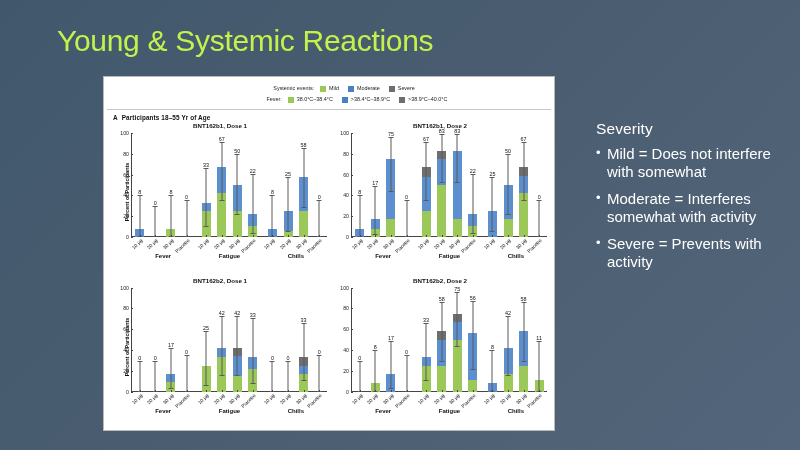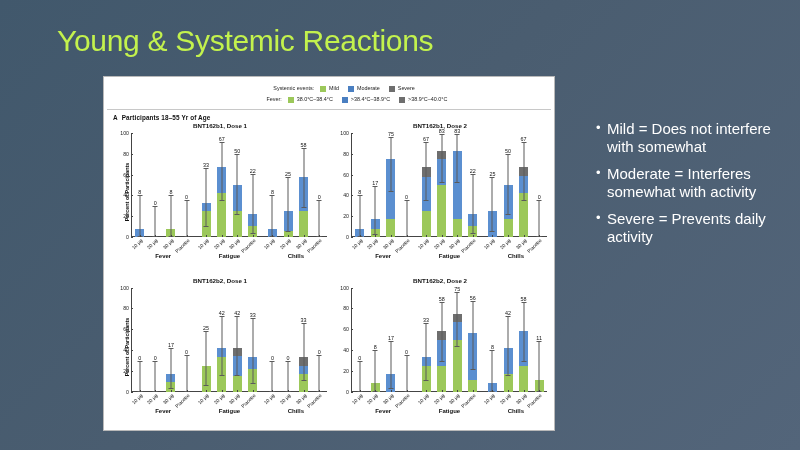--- a/index.html
+++ b/index.html
@@ -1084,27 +1084,28 @@
             <div class="gname gap-r">Fatigue</div>
             <div class="gname">Chills</div>
           </div>
         </div>
       </div>
     </div>
 
 </div>
 
 <div id="severity-panel">
+  <div id="severity-title">Severity</div>
   <div id="severity-bullets">
       <div class="bullet">
         <span class="dot">•</span>
         <span class="btxt">Mild = Does not interfere with somewhat</span>
       </div>
       <div class="bullet">
         <span class="dot">•</span>
         <span class="btxt">Moderate = Interferes somewhat with activity</span>
       </div>
       <div class="bullet">
         <span class="dot">•</span>
-        <span class="btxt">Severe = Prevents daily activity</span>
+        <span class="btxt">Severe = Prevents with activity</span>
       </div>
     </div>
 </div>
 
 </body></html>

